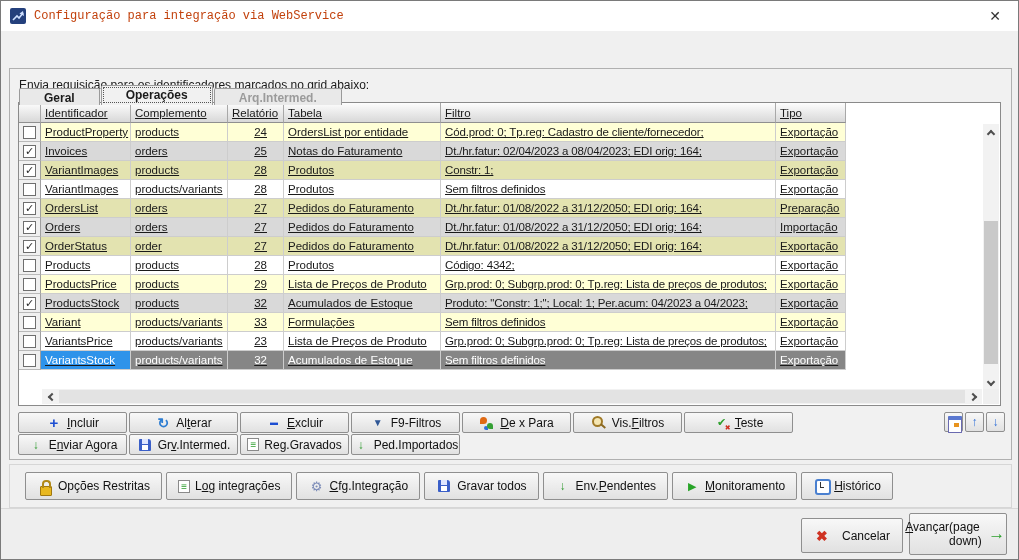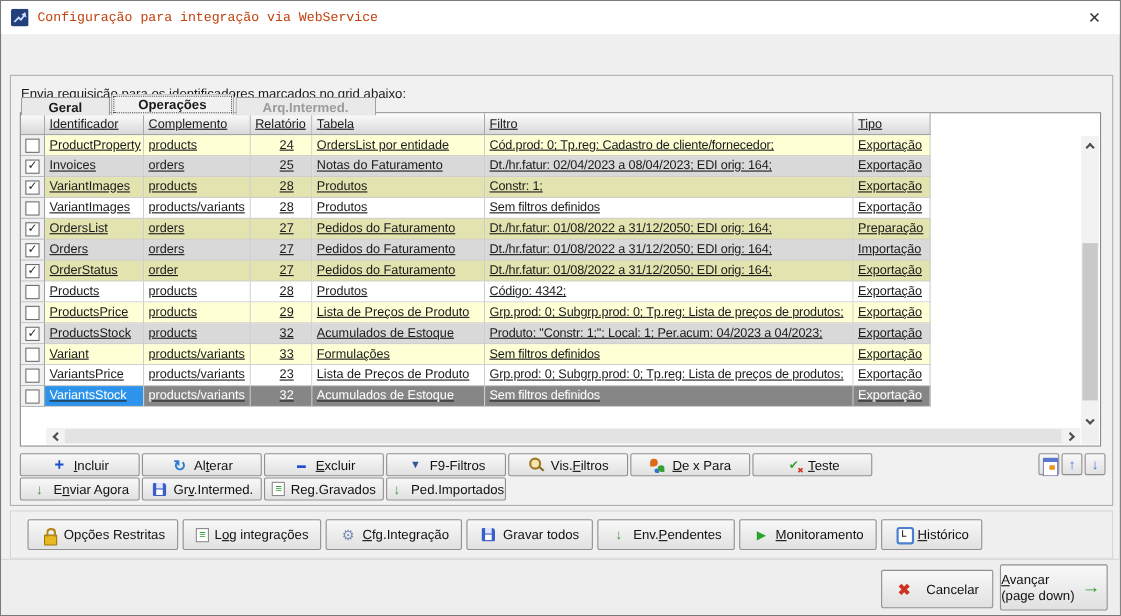--- a/index.html
+++ b/index.html
@@ -79,21 +79,21 @@
   #bottom-toolbar { left:24px; top:471px; gap:4px; }
   #bottom-toolbar .btn { height:28px; padding:0 11px; }
   #toolbar-frame { position:absolute; left:8px; top:463px; width:1003px; height:44px;
                    border:1px solid #d6d6d6; background:#f0f0f0; }
 
   
   #footer { position:absolute; left:0; top:507px; width:100%; height:53px; background:#eeeeee;
             border-top:1px solid #d8d8d8; }
   #btn-cancel { position:absolute; left:800px; top:517px; width:102px; height:35px; gap:7px; }
   #btn-advance { position:absolute; left:908px; top:512px; width:98px; height:42px; gap:6px; }
-  #btn-advance .lines { display:flex; flex-direction:column; line-height:14px; text-align:left; }
+  #btn-advance .lines { display:flex; line-height:14px; text-align:left; }
 
   
   .icon { display:inline-flex; width:16px; height:14px; align-items:center; justify-content:center;
           margin-right:5px; font-size:12px; flex:0 0 auto; position:relative; }
   #tb-nav .icon { margin:0; }
   .ic-plus-icon { font-size:15px; font-weight:bold; }
   .ic-minus-icon { font-size:8px; }
   .ic-refresh-icon { font-size:14px; font-weight:bold; }
   .ic-funnel-icon { font-size:10px; }
   .ic-double-check-icon { font-size:11px; }
@@ -329,26 +329,26 @@
       </button>
       <button class="btn">
         <span class="icon ic-minus-icon" style="color: rgb(29, 78, 210);">▬</span>
         <span><u>E</u>xcluir</span>
       </button>
       <button class="btn">
         <span class="icon ic-funnel-icon" style="color: rgb(47, 87, 150);">▼</span>
         <span>F9-Filtros</span>
       </button>
       <button class="btn">
+        <span class="icon ic-swap-drops-icon"></span>
+        <span><u>D</u>e x Para</span>
+      </button>
+      <button class="btn">
         <span class="icon ic-magnifier-icon"></span>
         <span>Vis.<u>F</u>iltros</span>
-      </button>
-      <button class="btn">
-        <span class="icon ic-swap-drops-icon"></span>
-        <span><u>D</u>e x Para</span>
       </button>
       <button class="btn">
         <span class="icon ic-double-check-icon" style="color: rgb(46, 160, 46);">✔</span>
         <span><u>T</u>este</span>
       </button>
     </div>
   <div id="tb-nav" class="toolbar">
       <button class="btn">
         <span class="icon ic-grid-window-icon"></span>
       </button>

